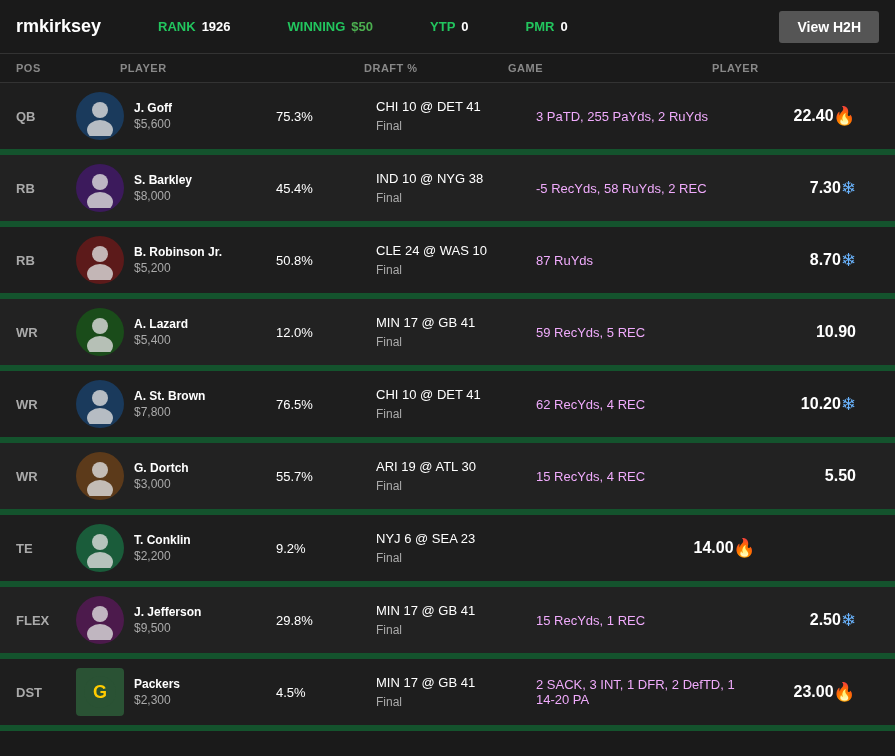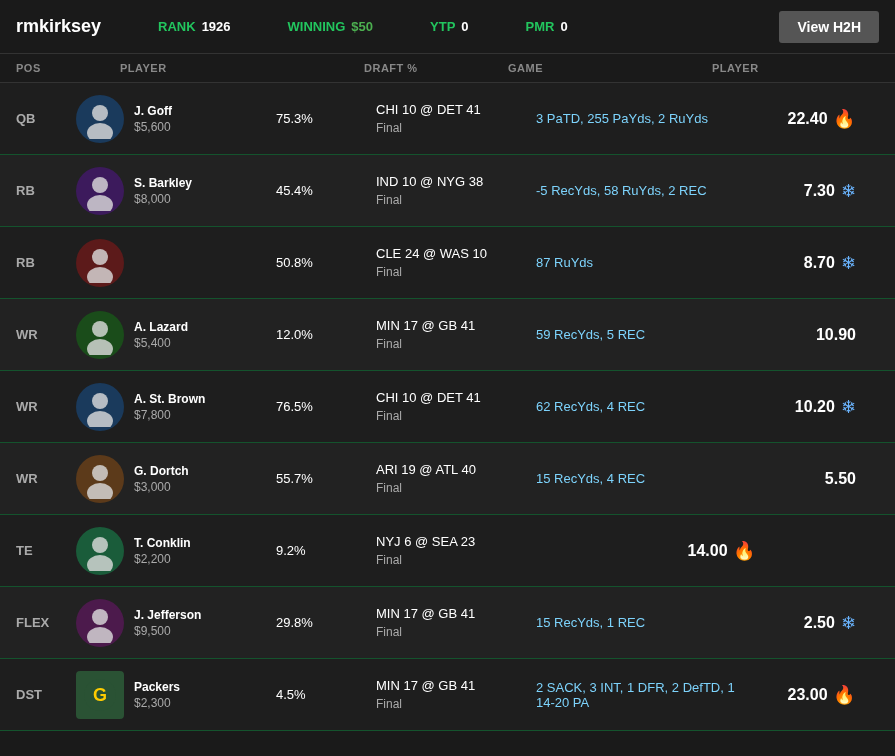--- a/index.html
+++ b/index.html
@@ -68,21 +68,21 @@
       font-weight: bold;
       letter-spacing: 0.5px;
       gap: 44px;
     }
 
     
     .player-row {
       display: grid;
       grid-template-columns: 60px 200px 100px 160px 220px 100px;
       padding: 6px 16px;
-      border-bottom: 1px solid #14532d;
+      border-bottom: 6px solid #14532d;
       align-items: center;
       min-height: 72px;
     }
     .player-row:nth-child(odd) {
       background: #1e1e1e;
     }
     .player-row:nth-child(even) {
       background: #222;
     }
 
@@ -134,29 +134,29 @@
       color: #fff;
       font-size: 13px;
       line-height: 1.5;
     }
     .game-cell .final {
       color: #aaa;
       font-size: 12px;
     }
 
     .scoring-cell {
-      color: #7dd3fc;
+      color: #f0abfc;
       font-size: 13px;
     }
 
     .fpts-cell {
       display: flex;
       align-items: center;
       justify-content: flex-end;
-      gap: 6px;
+      gap: 0;
     }
     .fpts-value {
       font-size: 16px;
       font-weight: bold;
       color: #fff;
     }
     .icon-fire {
       color: #ff6b35;
       font-size: 18px;
     }
@@ -251,20 +251,24 @@
   </div>
     <div class="player-row">
     <div class="pos-cell">RB</div>
     <div class="player-cell">
       <div class="player-avatar" style="background:#5c1a1a;">
           <svg width="40" height="40" viewBox="0 0 40 40">
             <circle cx="20" cy="14" r="8" fill="#ddd" opacity="0.8"></circle>
             <ellipse cx="20" cy="34" rx="13" ry="10" fill="#ddd" opacity="0.8"></ellipse>
           </svg>
         </div>
+      <div class="player-info">
+        <div class="player-name">B. Robinson Jr.</div>
+        <div class="player-salary">$5,200</div>
+      </div>
     </div>
     <div class="draft-pct">50.8%</div>
     <div class="game-cell">
       <div>CLE 24 @ WAS 10</div>
       <div class="final">Final</div>
     </div>
     <div class="scoring-cell">87 RuYds</div>
     <div class="fpts-cell">
       <span class="fpts-value">8.70</span>
       <span class="icon-snow">❄</span>
@@ -329,21 +333,21 @@
             <ellipse cx="20" cy="34" rx="13" ry="10" fill="#ddd" opacity="0.8"></ellipse>
           </svg>
         </div>
       <div class="player-info">
         <div class="player-name">G. Dortch</div>
         <div class="player-salary">$3,000</div>
       </div>
     </div>
     <div class="draft-pct">55.7%</div>
     <div class="game-cell">
-      <div>ARI 19 @ ATL 40</div>
+      <div>ARI 19 @ ATL 30</div>
       <div class="final">Final</div>
     </div>
     <div class="scoring-cell">15 RecYds, 4 REC</div>
     <div class="fpts-cell">
       <span class="fpts-value">5.50</span>
 
     </div>
   </div>
     <div class="player-row">
     <div class="pos-cell">TE</div>

